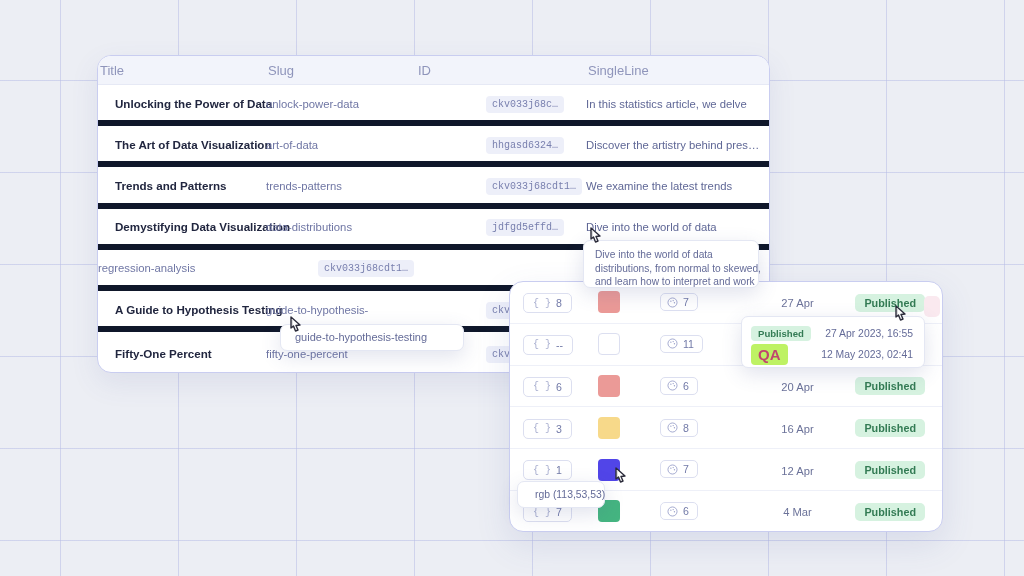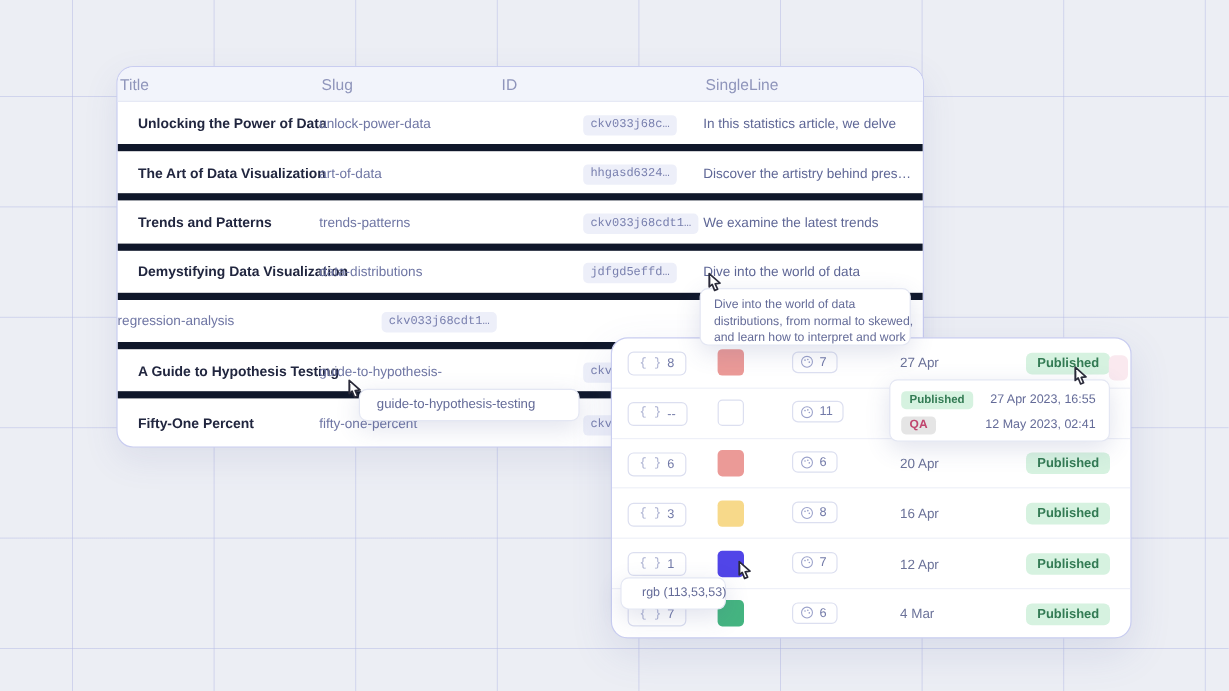--- a/index.html
+++ b/index.html
@@ -95,21 +95,21 @@
   .rrow {
     display: flex;
     height: 41.8px;
     align-items: center;
     border-bottom: 1px solid #eef0f8;
   }
   .rrow:last-child { border-bottom: none; }
   .rc-json  { width: 88px; padding-left: 13px; }
   .rc-color { width: 62px; }
   .rc-pal   { width: 90px; }
-  .rc-date  { width: 95px; text-align: left; }
+  .rc-date  { width: 95px; text-align: center; }
   .rc-stat  { flex: 1; text-align: right; padding-right: 17px; }
 
   .jsonbadge {
     display: inline-flex; align-items: center;
     gap: 5px;
     border: 1px solid #dcdff0;
     border-radius: 5px;
     padding: 3px 9px;
     font-size: 10.6px;
     color: #727aa8;
@@ -170,41 +170,40 @@
     padding: 7px 10px 6px 11px;
   }
   #tt-single .line {
     font-size: 10.2px; color: #646b98; line-height: 13.5px;
     white-space: nowrap;
   }
   #tt-slug {
     left: 280px; top: 324px;
     width: 184px; height: 27px;
     padding: 6px 0 0 14px;
-    margin-left: 19px;
   }
   #tt-slug .line { font-size: 11px; color: #646b98; white-space: nowrap; }
 
   #tt-status {
     left: 741px; top: 316px;
     width: 184px; height: 52px;
     padding: 7px 11px 0 9px;
   }
   #tt-status .srow {
     display: flex; align-items: center;
     height: 19px; margin-bottom: 2px;
   }
   #tt-status .lbl-pub {
     background: #d6f2e0; color: #337b54;
     font-size: 9.6px; font-weight: bold;
     padding: 2px 7px; border-radius: 4px;
   }
   #tt-status .lbl-qa {
-    background: #e5e5e5; color: #c0456e;
-    font-size: 10px; font-weight: bold;
+    background: #bef264; color: #c0456e;
+    font-size: 15px; font-weight: bold;
     padding: 2px 7px; border-radius: 4px;
   }
   #tt-status .ts {
     margin-left: auto;
     font-size: 10.4px; color: #646b98;
     font-family: "Liberation Sans", sans-serif;
   }
 
   #tt-rgb {
     left: 517px; top: 481px;

